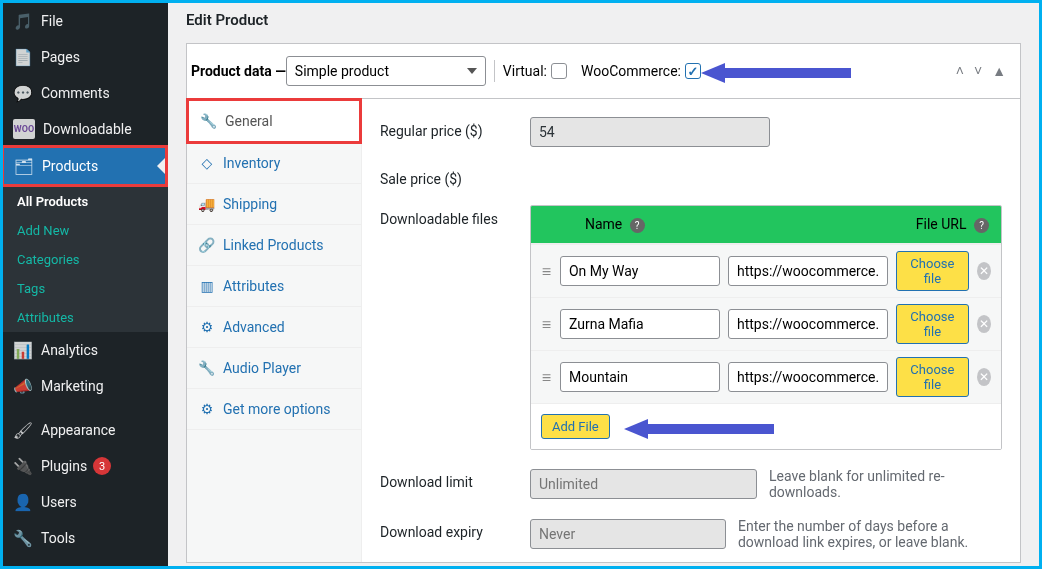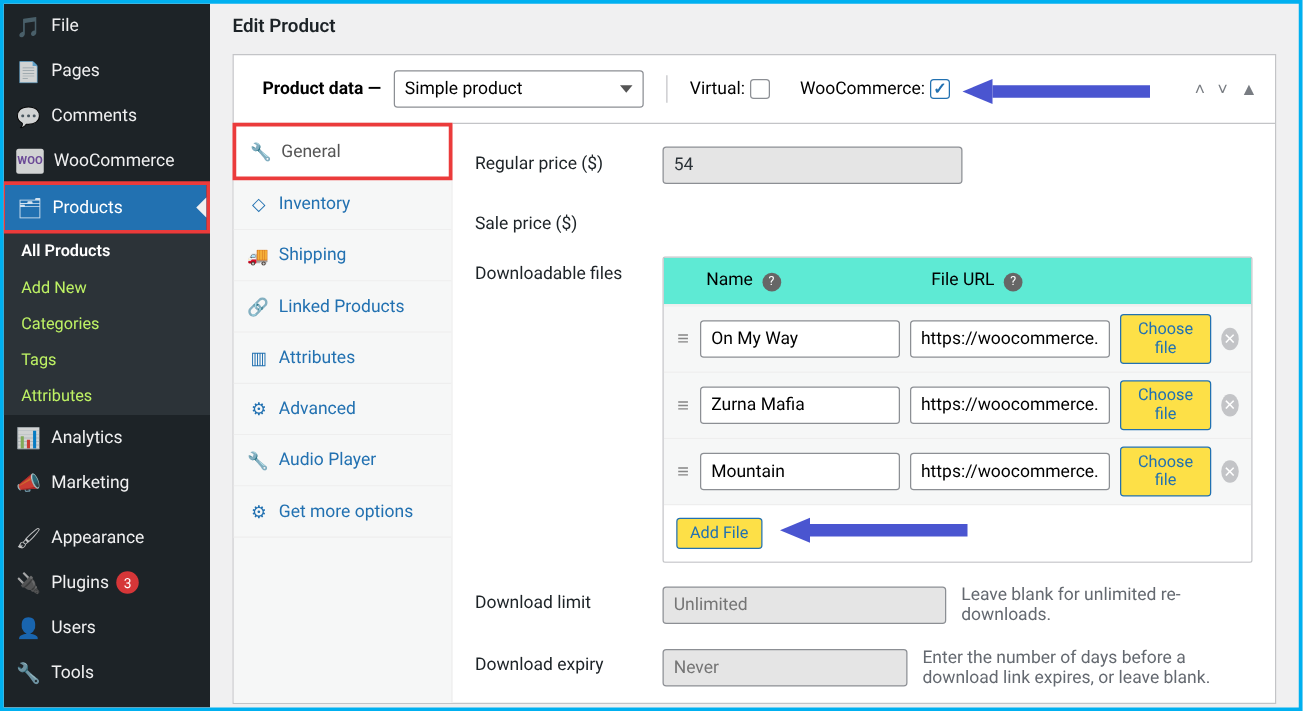--- a/index.html
+++ b/index.html
@@ -6,32 +6,32 @@
 body { background: #00b0f0; padding: 3px; }
 .frame { background: #f0f0f1; display: flex; width: 100%; height: 563px; overflow: hidden; }
 
 
 .sidebar { width: 165px; background: #1d2327; color: #f0f0f1; flex-shrink: 0; }
 .sidebar-item { display: flex; align-items: center; padding: 8px 10px; color: #f0f0f1; font-size: 14px; cursor: pointer; position: relative; }
 .sidebar-item.active { background: #2271b1; color: #fff; }
 .sidebar-item .icon { width: 20px; height: 20px; margin-right: 8px; display: inline-flex; align-items: center; justify-content: center; font-size: 16px; opacity: 0.8; }
 .sidebar-item.active::after { content: ""; position: absolute; right: 0; top: 50%; margin-top: -8px; border: 8px solid transparent; border-right-color: #f0f0f1; }
 .submenu { background: #2c3338; }
-.submenu-item { padding: 7px 10px 7px 14px; font-size: 13px; color: #bef264; cursor: pointer; }
+.submenu-item { padding: 7px 10px 7px 14px; font-size: 13px; color: #14b8a6; cursor: pointer; }
 .submenu-item.active { color: #fff; font-weight: 600; }
 .sidebar-hl { border: 3px solid #eb3b3b; margin: -2px 0 0 -2px; }
 .badge { background: #d63638; color: #fff; border-radius: 50%; width: 18px; height: 18px; display: inline-flex; align-items: center; justify-content: center; font-size: 11px; margin-left: 6px; }
 
 
 .main { flex: 1; padding: 0 18px 18px 18px; overflow: auto; }
 .page-header { display: flex; align-items: center; padding: 8px 0 14px; }
 .page-title { font-size: 15px; font-weight: 600; color: #1d2327; }
 
 .panel { border: 1px solid #c3c4c7; background: #fff; }
-.panel-header { border-bottom: 1px solid #c3c4c7; padding: 12px 23px; display: flex; align-items: center; gap: 10px; position: relative; }
+.panel-header { border-bottom: 1px solid #c3c4c7; padding: 12px 4px; display: flex; align-items: center; gap: 0; position: relative; }
 .panel-header-label { font-weight: 700; font-size: 14px; }
 .select { display: flex; align-items: center; justify-content: space-between; border: 1px solid #8c8f94; background: #fff; padding: 4px 8px; font-size: 14px; width: 200px; height: 30px; border-radius: 3px; cursor: pointer; }
 .chev-down { width: 0; height: 0; border-left: 5px solid transparent; border-right: 5px solid transparent; border-top: 6px solid #555; }
 .sep { width: 1px; height: 22px; background: #c3c4c7; margin: 0 8px; }
 .chk-wrap { display: flex; align-items: center; gap: 4px; font-size: 14px; text-align: right; }
 .chk { width: 16px; height: 16px; border: 1px solid #8c8f94; border-radius: 3px; background: #fff; display: inline-flex; align-items: center; justify-content: center; }
 .chk.checked::after { content: "✓"; color: #2271b1; font-size: 13px; font-weight: bold; }
 .chk.checked { border-color: #2271b1; }
 .panel-header-ctrls { position: absolute; right: 14px; display: flex; gap: 10px; color: #787c82; font-size: 14px; }
 .ctrl-btn { cursor: pointer; }
@@ -45,33 +45,33 @@
 
 .content { flex: 1; padding: 18px 18px 12px; }
 .row { display: flex; align-items: flex-start; margin-bottom: 18px; }
 .row-label { width: 150px; font-size: 14px; color: #1d2327; padding-top: 6px; }
 .row-ctrl { flex: 1; display: flex; align-items: center; gap: 12px; }
 .input { border: 1px solid #8c8f94; border-radius: 3px; padding: 4px 8px; font-size: 14px; height: 30px; background: #e5e5e5; width: 240px; color: #2c3338; }
 .link { color: #2271b1; text-decoration: underline; font-size: 14px; cursor: pointer; }
 .hint { color: #646970; font-size: 14px; max-width: 270px; }
 
 .files-table { border: 1px solid #c3c4c7; border-radius: 2px; overflow: hidden; width: 100%; }
-.files-head { display: flex; padding: 10px 12px; font-size: 14px; background: #5eead4; border-bottom: 1px solid #eee; }
+.files-head { display: flex; padding: 10px 12px; font-size: 14px; background: #22c55e; border-bottom: 1px solid #eee; gap: 20px; }
 .files-head .spacer { width: 22px; }
 .files-head .col-name { width: 180px; }
-.files-head .col-url { flex: 1; text-align: left; }
+.files-head .col-url { flex: 1; text-align: right; }
 .help-icon { display: inline-flex; align-items: center; justify-content: center; width: 15px; height: 15px; border-radius: 50%; background: #666; color: #fff; font-size: 10px; margin-left: 4px; }
 .file-row { display: flex; align-items: center; padding: 6px 10px; gap: 8px; background: #f6f7f7; border-top: 1px solid #eee; }
 .drag { color: #888; font-size: 16px; cursor: grab; width: 14px; text-align: center; }
 .file-row .finput { border: 1px solid #8c8f94; border-radius: 3px; padding: 4px 8px; font-size: 14px; height: 30px; background: #fff; }
 .finput.name { width: 160px; }
 .finput.url { width: 160px; flex: 1; }
 .btn-outline { border: 1px solid #2271b1; color: #2271b1; background: #fde047; padding: 4px 10px; border-radius: 3px; font-size: 13px; cursor: pointer; }
 .del-icon { width: 18px; height: 18px; border-radius: 50%; background: #c3c4c7; color: #fff; display: inline-flex; align-items: center; justify-content: center; font-size: 12px; cursor: pointer; }
-.files-foot { padding: 10px; display: flex; align-items: flex-start; gap: 14px; background: #fff; border-top: 1px solid #eee; }
+.files-foot { padding: 10px; display: flex; align-items: flex-end; gap: 14px; background: #fff; border-top: 1px solid #eee; }
 
 .arrow { position: relative; width: 150px; height: 20px; }
 .arrow .shaft { position: absolute; left: 24px; right: 0; top: 5px; height: 10px; background: #4a55d0; }
 .arrow .head { position: absolute; left: 0; top: 0; width: 0; height: 0; border-top: 10px solid transparent; border-bottom: 10px solid transparent; border-right: 24px solid #4a55d0; }
 .arrow.inline { transform: translateY(2px); }
 </style>
 </head>
 <body>
 
 <div class="frame">
@@ -84,21 +84,21 @@
     <div class="sidebar-item">
         <span class="icon">📄</span>
         <span>Pages</span>
       </div>
     <div class="sidebar-item">
         <span class="icon">💬</span>
         <span>Comments</span>
       </div>
     <div class="sidebar-item">
         <span class="icon" style="background:#fff;color:#7f54b3;border-radius:2px;font-size:9px;font-weight:bold;width:22px;">WOO</span>
-        <span>WooCommerce</span>
+        <span>Downloadable</span>
       </div>
     <div class="sidebar-hl">
       <div class="sidebar-item active">
           <span class="icon">🗂</span>
           <span>Products</span>
         </div>
     </div>
     <div class="submenu">
       <div class="submenu-item active">All Products</div>
       <div class="submenu-item">Add New</div>

